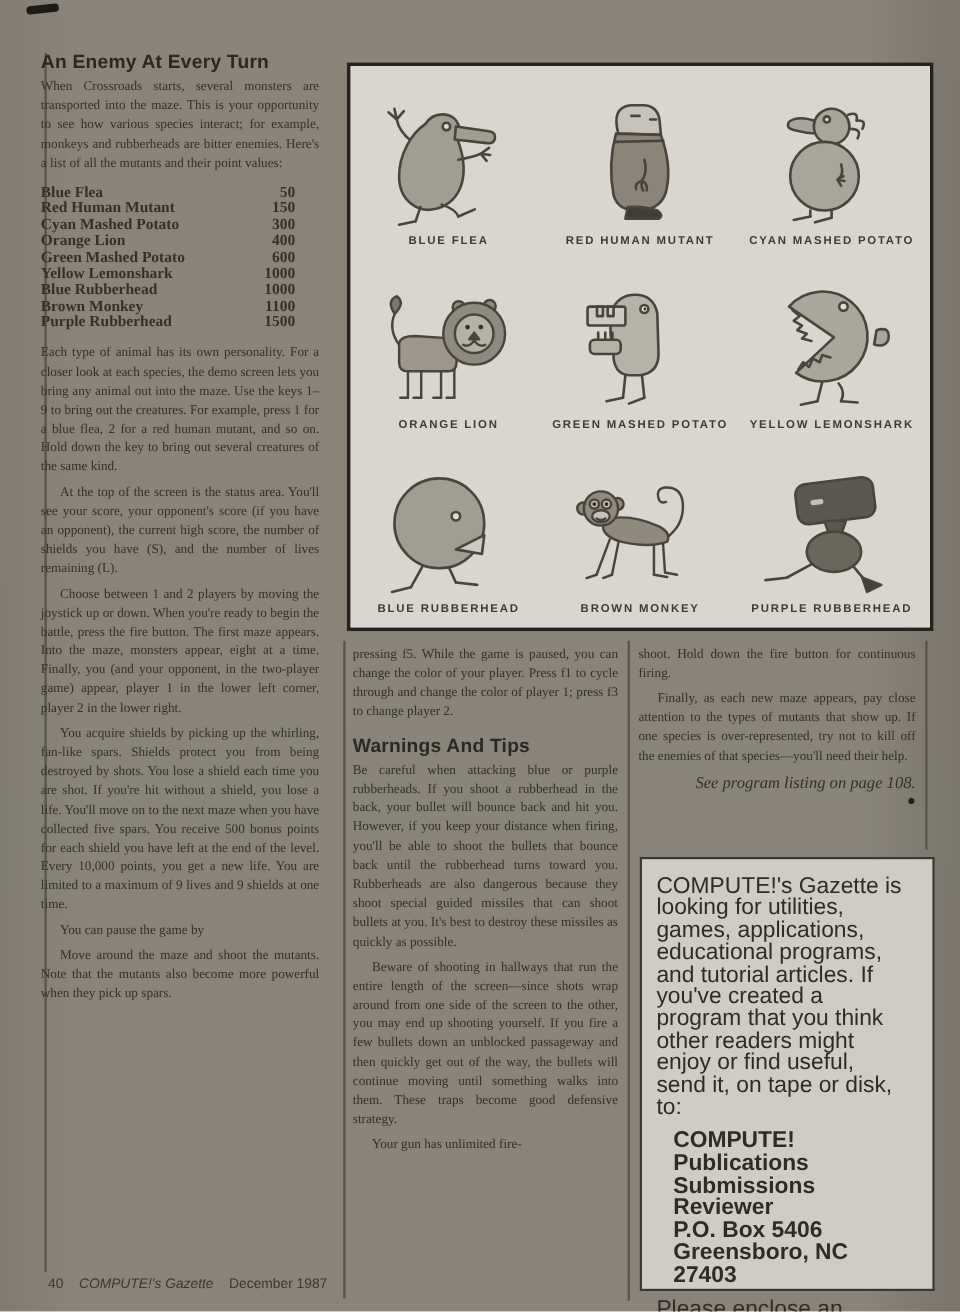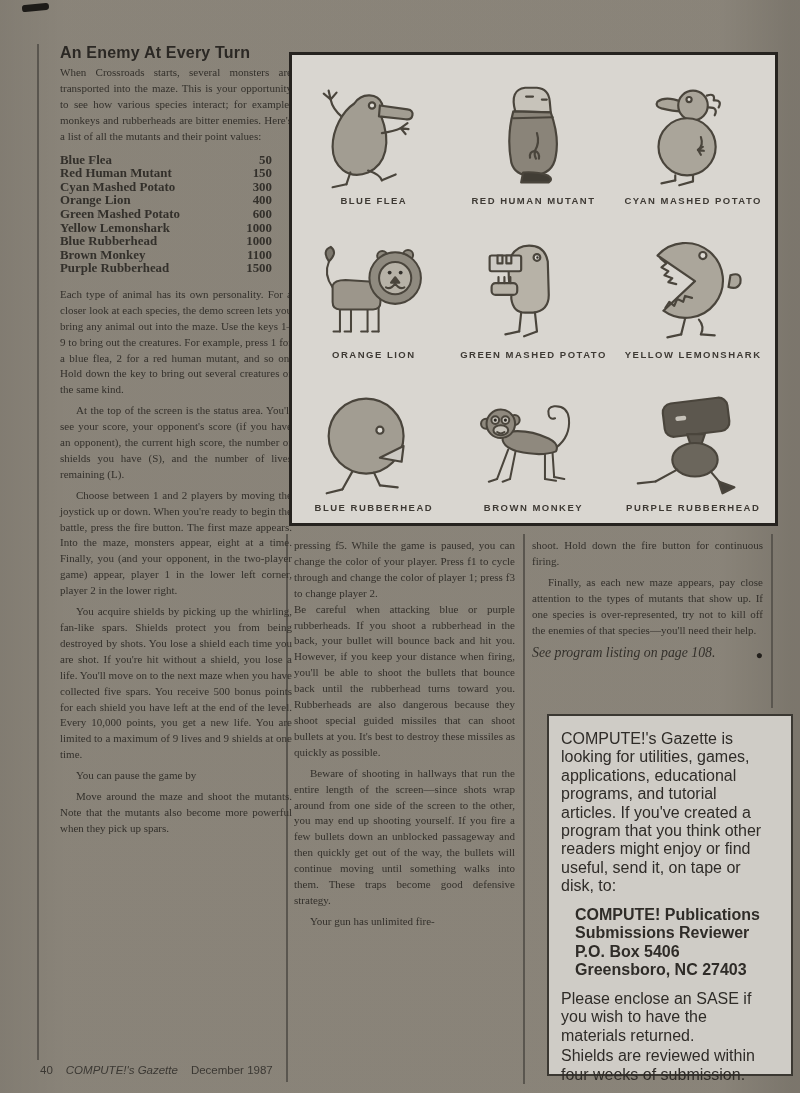--- a/index.html
+++ b/index.html
@@ -17,21 +17,21 @@
   .rule{position:absolute;width:2px;background:#5a564f;}
   #rule-left{left:37px;top:44px;height:1016px;}
   #rule-mid1{left:286px;top:534px;height:548px;}
   #rule-mid2{left:523px;top:534px;height:550px;}
   #rule-right{left:771px;top:534px;height:174px;}
 
   
   .serif-col p{margin:0;font-size:11px;line-height:15.9px;text-align:justify;}
   .serif-col p.indent{text-indent:16px;}
   .serif-col p.gap{margin-top:5px;}
-  #left-col{position:absolute;left:60px;top:44px;width:232px;}
+  #left-col{position:absolute;left:34px;top:44px;width:232px;}
   #mid-col{position:absolute;left:294px;top:538px;width:221px;}
   #right-col{position:absolute;left:532px;top:538px;width:231px;}
   .sec-heading{
     font-family:"Liberation Sans", sans-serif;font-weight:bold;
     font-size:16px;color:#2b2824;margin:0 0 3px 0;letter-spacing:.2px;
   }
   #warnings-heading{margin-top:12px;}
 
   
   #point-table{margin:9px 0 11px 0;width:212px;}
@@ -48,29 +48,29 @@
   .creature-cell{display:flex;flex-direction:column;align-items:center;justify-content:flex-end;padding-bottom:6px;}
   .creature-cell svg{width:138px;height:112px;display:block;}
   .creature-label{
     font-family:"Liberation Sans", sans-serif;font-weight:bold;font-size:9.5px;
     letter-spacing:1.5px;color:#3e3a34;margin-top:2px;white-space:nowrap;
   }
   .cre{stroke:#4a453c;stroke-width:2.2;stroke-linecap:round;stroke-linejoin:round;}
   .nofill{fill:none;}
 
   
-  .listing-line{display:flex;align-items:flex-end;justify-content:space-between;margin-top:7px;}
+  .listing-line{display:flex;align-items:flex-end;justify-content:space-between;margin-top:7px;flex-direction:column;}
   .listing-line .note{font-style:italic;font-size:13.8px;}
   .end-mark{font-size:12px;color:#23201c;line-height:1;}
 
   
   #submission-box{
     position:absolute;left:533px;top:714px;width:246px;height:362px;box-sizing:border-box;
     border:2px solid #3b3832;background:#cfccc6;padding:14px 24px 10px 12px;
-    font-family:"Liberation Sans", sans-serif;font-size:16px;line-height:18.4px;color:#2f2c28;margin-left:14px;
+    font-family:"Liberation Sans", sans-serif;font-size:19px;line-height:18.4px;color:#2f2c28;
   }
   #submission-box p{margin:0;}
   .addr{font-weight:bold;margin:10px 0 10px 14px;}
   .addr div{line-height:18.6px;}
   #submission-box .note{margin-top:0;}
   #submission-box .note + .note{margin-top:2px;}
 
   
   #footer{
     position:absolute;left:40px;top:1064px;display:flex;align-items:flex-start;gap:13px;
@@ -277,20 +277,21 @@
         <path class="cre nofill" stroke-width="6" stroke="#45413a" d="M32,94 L14,96"></path>
         <path class="cre" fill="#45413a" d="M96,94 L100,106 L112,100 Z"></path>
       </svg>
       <span class="creature-label">PURPLE RUBBERHEAD</span>
     </div>
 
   </div>
 
   <div id="mid-col" class="serif-col">
     <p>pressing f5. While the game is paused, you can change the color of your player. Press f1 to cycle through and change the color of player 1; press f3 to change player 2.</p>
+    <h2 class="sec-heading" id="warnings-heading">Warnings And Tips</h2>
     <p>Be careful when attacking blue or purple rubberheads. If you shoot a rubberhead in the back, your bullet will bounce back and hit you. However, if you keep your distance when firing, you'll be able to shoot the bullets that bounce back until the rubberhead turns toward you. Rubberheads are also dangerous because they shoot special guided missiles that can shoot bullets at you. It's best to destroy these missiles as quickly as possible.</p>
     <p class="indent gap">Beware of shooting in hallways that run the entire length of the screen—since shots wrap around from one side of the screen to the other, you may end up shooting yourself. If you fire a few bullets down an unblocked passageway and then quickly get out of the way, the bullets will continue moving until something walks into them. These traps become good defensive strategy.</p>
     <p class="indent gap">Your gun has unlimited fire-</p>
   </div>
 
   <div id="right-col" class="serif-col">
     <p>shoot. Hold down the fire button for continuous firing.</p>
     <p class="indent gap">Finally, as each new maze appears, pay close attention to the types of mutants that show up. If one species is over-represented, try not to kill off the enemies of that species—you'll need their help.</p>
     <div class="listing-line">
       <span class="note">See program listing on page 108.</span>

